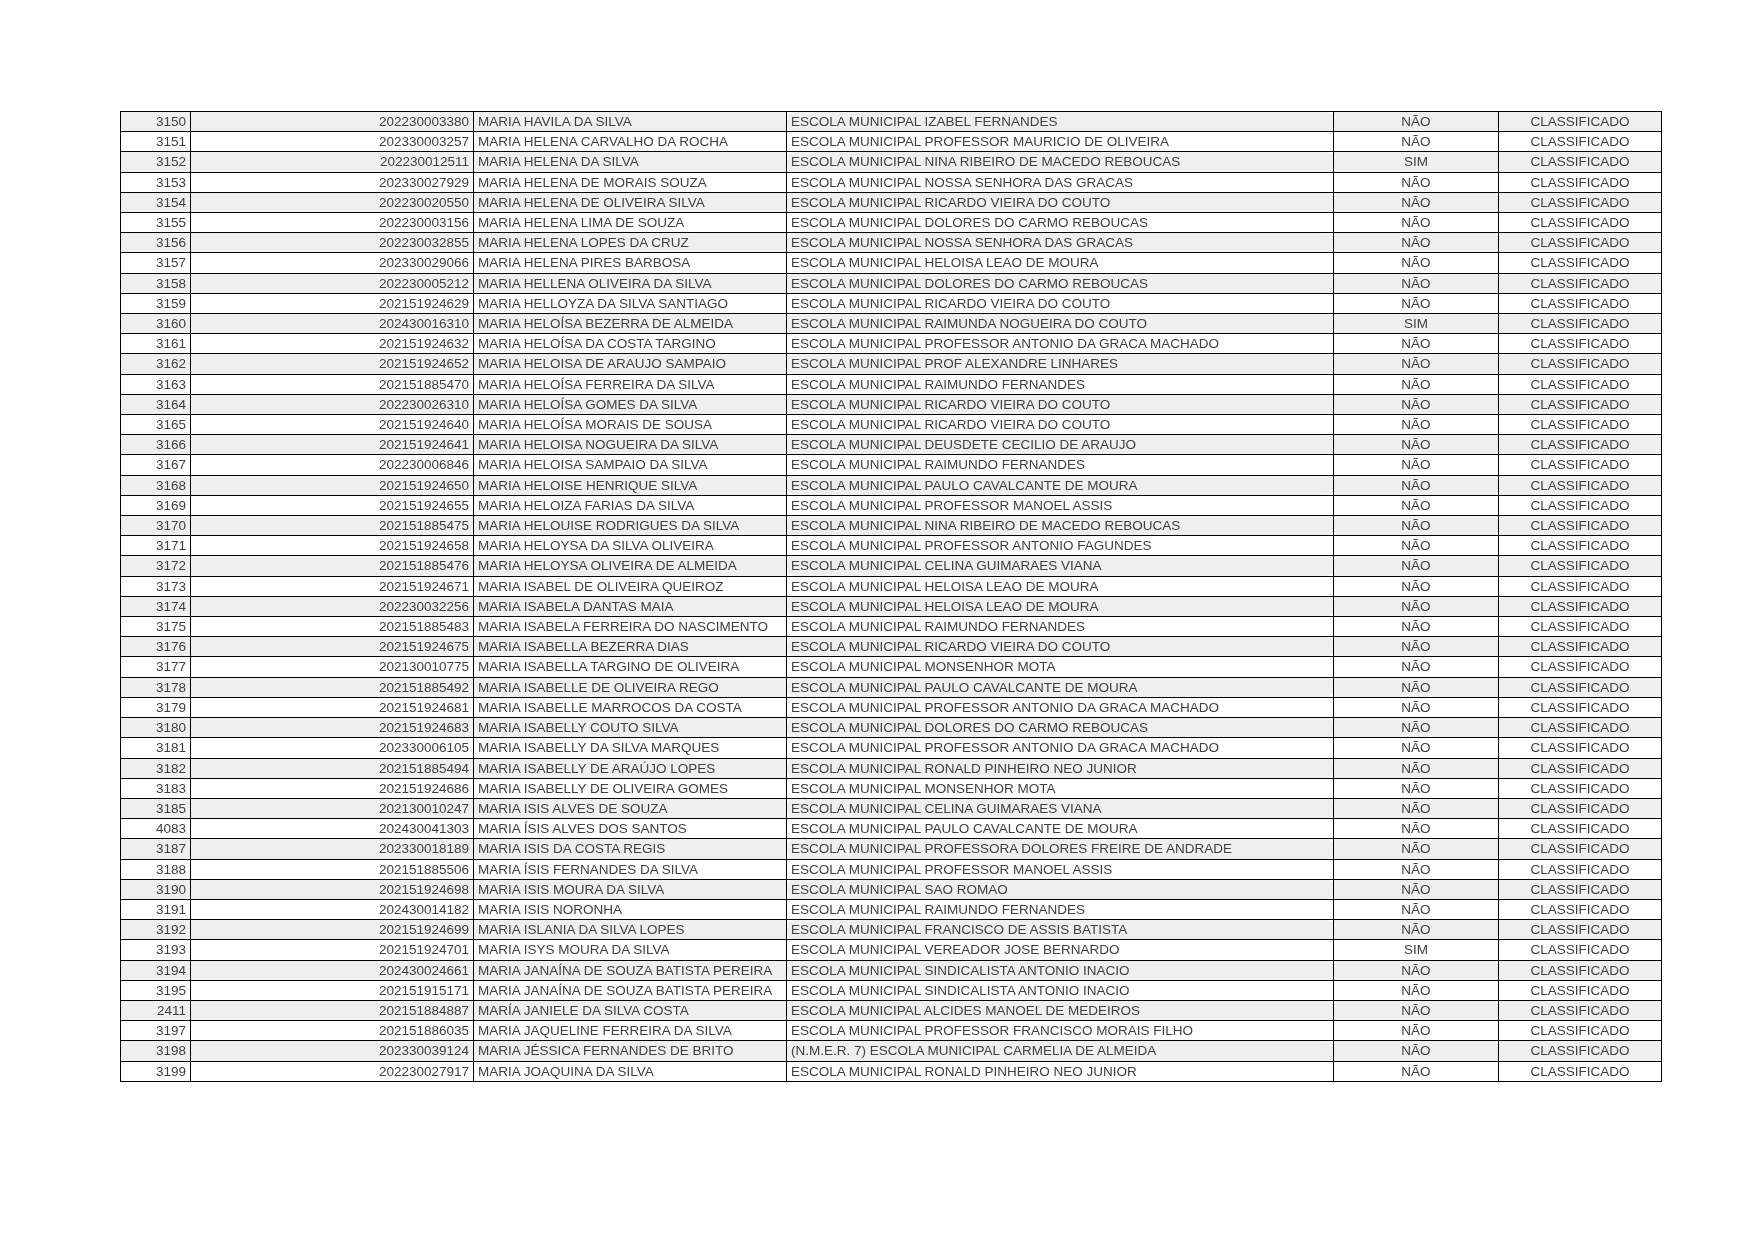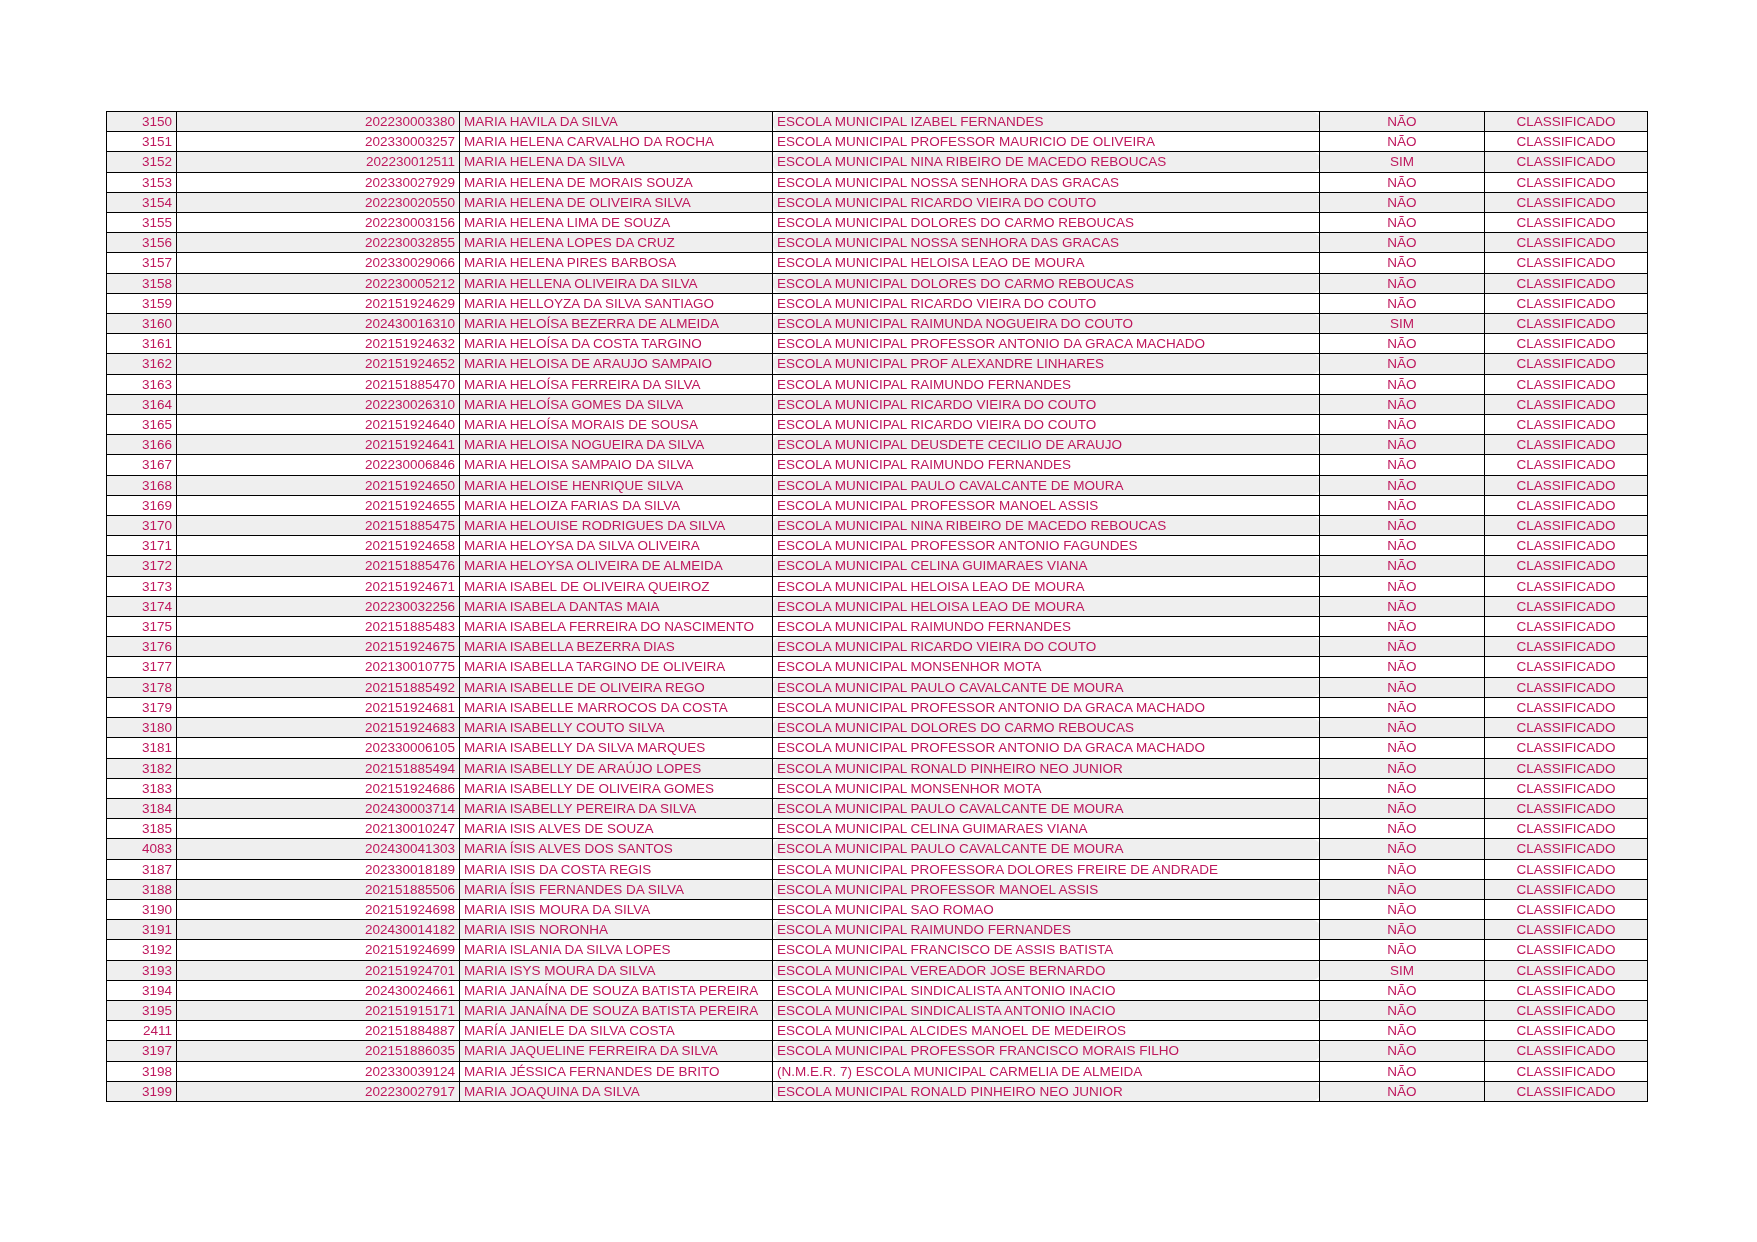--- a/index.html
+++ b/index.html
@@ -10,28 +10,28 @@
   .page {
     position: relative;
     width: 1757px;
     height: 1242px;
     background: #ffffff;
     overflow: hidden;
     font-family: "Liberation Sans", sans-serif;
   }
   table.results {
     position: absolute;
-    left: 106px;
+    left: 120px;
     top: 111px;
     width: 1541px;
     border-collapse: collapse;
     table-layout: fixed;
     font-family: "Liberation Sans", sans-serif;
     font-size: 13.5px;
-    color: #be185d;
+    color: #404040;
   }
   table.results td {
     border: 1px solid #000000;
     height: 19.2px;
     padding: 0 4px;
     white-space: nowrap;
     overflow: hidden;
     line-height: 19.2px;
     vertical-align: middle;
   }
@@ -324,28 +324,20 @@
         </tr>
         <tr>
           <td class="col-num">3183</td>
           <td class="col-id">202151924686</td>
           <td class="col-name">MARIA ISABELLY DE OLIVEIRA GOMES</td>
           <td class="col-school">ESCOLA MUNICIPAL MONSENHOR MOTA</td>
           <td class="col-flag">NÃO</td>
           <td class="col-status">CLASSIFICADO</td>
         </tr>
         <tr>
-          <td class="col-num">3184</td>
-          <td class="col-id">202430003714</td>
-          <td class="col-name">MARIA ISABELLY PEREIRA DA SILVA</td>
-          <td class="col-school">ESCOLA MUNICIPAL PAULO CAVALCANTE DE MOURA</td>
-          <td class="col-flag">NÃO</td>
-          <td class="col-status">CLASSIFICADO</td>
-        </tr>
-        <tr>
           <td class="col-num">3185</td>
           <td class="col-id">202130010247</td>
           <td class="col-name">MARIA ISIS ALVES DE SOUZA</td>
           <td class="col-school">ESCOLA MUNICIPAL CELINA GUIMARAES VIANA</td>
           <td class="col-flag">NÃO</td>
           <td class="col-status">CLASSIFICADO</td>
         </tr>
         <tr>
           <td class="col-num">4083</td>
           <td class="col-id">202430041303</td>

